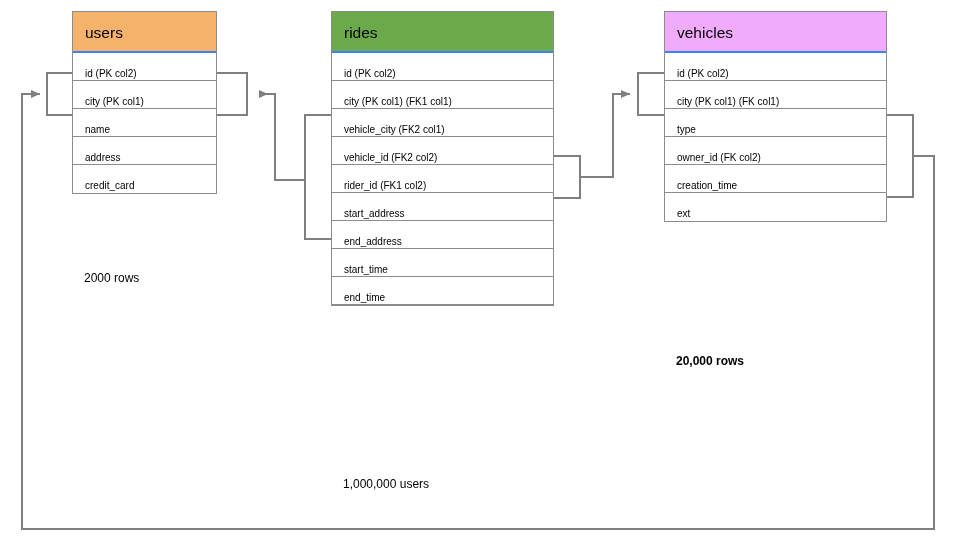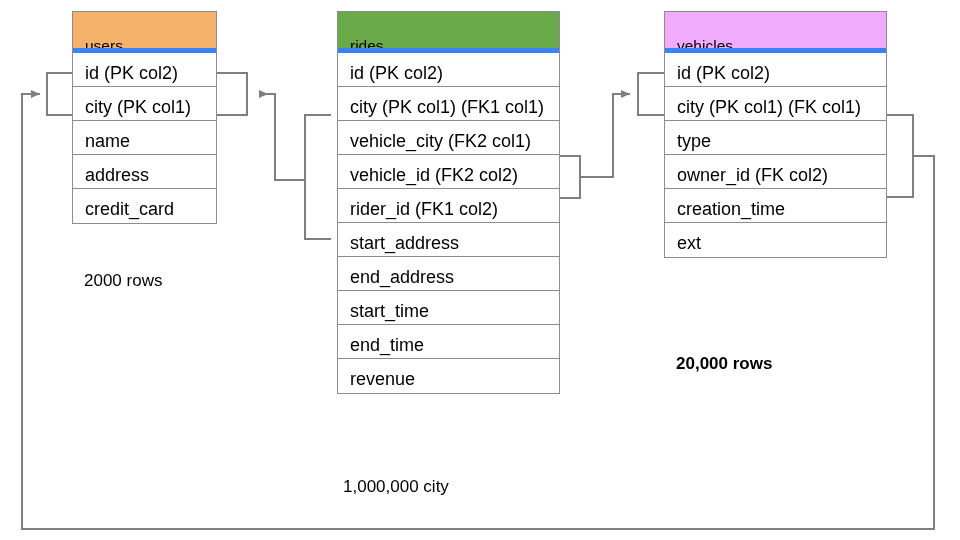--- a/index.html
+++ b/index.html
@@ -29,44 +29,44 @@
   .entity {
     position: absolute;
     box-sizing: border-box;
     border: 1px solid #8c8c8c;
     background: #ffffff;
   }
   .entity-header {
     box-sizing: border-box;
     height: 41px;
     line-height: 41px;
-    padding: 13px 0 0 12px;
+    padding: 0 0 0 12px;
     font-size: 15.5px;
     color: #000000;
-    border-bottom: 5px solid #3b82f6;
+    border-bottom: 2px solid #3b82f6;
     white-space: nowrap;
     overflow: hidden;
   }
   .entity-field {
     box-sizing: border-box;
-    height: 34px;
+    height: 28px;
     line-height: 41px;
     padding: 0 0 8px 12px;
-    font-size: 18px;
+    font-size: 10px;
     color: #000000;
     border-bottom: 1px solid #8c8c8c;
     white-space: nowrap;
     overflow: hidden;
   }
   .entity-field.last {
     border-bottom: none;
   }
   .row-count {
     position: absolute;
-    font-size: 17px;
+    font-size: 12px;
     color: #000000;
     white-space: nowrap;
   }
 </style>
 </head>
 <body>
 
 <div id="canvas">
 
   <svg class="connector-layer" width="960" height="540" viewBox="0 0 960 540">
@@ -110,34 +110,33 @@
   <div class="entity" style="left:72px; top:11px; width:145px;">
     <div class="entity-header" style="background:#f5b26b;">users</div>
     <div class="entity-field">id (PK col2)</div>
     <div class="entity-field">city (PK col1)</div>
     <div class="entity-field">name</div>
     <div class="entity-field">address</div>
     <div class="entity-field last">credit_card</div>
   </div>
   <div class="row-count" style="left:84px; top:271px;">2000 rows</div>
 
-  <div class="entity" style="left:331px; top:11px; width:223px;margin-left:6px;">
+  <div class="entity" style="left:331px; top:11px; width:223px;">
     <div class="entity-header" style="background:#6aaa4a;">rides</div>
     <div class="entity-field">id (PK col2)</div>
     <div class="entity-field">city (PK col1) (FK1 col1)</div>
     <div class="entity-field">vehicle_city (FK2 col1)</div>
     <div class="entity-field">vehicle_id (FK2 col2)</div>
     <div class="entity-field">rider_id (FK1 col2)</div>
     <div class="entity-field">start_address</div>
     <div class="entity-field">end_address</div>
     <div class="entity-field">start_time</div>
     <div class="entity-field">end_time</div>
-    <div class="entity-field last">revenue</div>
   </div>
-  <div class="row-count" style="left:343px; top:477px;">1,000,000 city</div>
+  <div class="row-count" style="left:343px; top:477px;">1,000,000 users</div>
 
   <div class="entity" style="left:664px; top:11px; width:223px;">
     <div class="entity-header" style="background:#f0abfc;">vehicles</div>
     <div class="entity-field">id (PK col2)</div>
     <div class="entity-field">city (PK col1) (FK col1)</div>
     <div class="entity-field">type</div>
     <div class="entity-field">owner_id (FK col2)</div>
     <div class="entity-field">creation_time</div>
     <div class="entity-field last">ext</div>
   </div>

